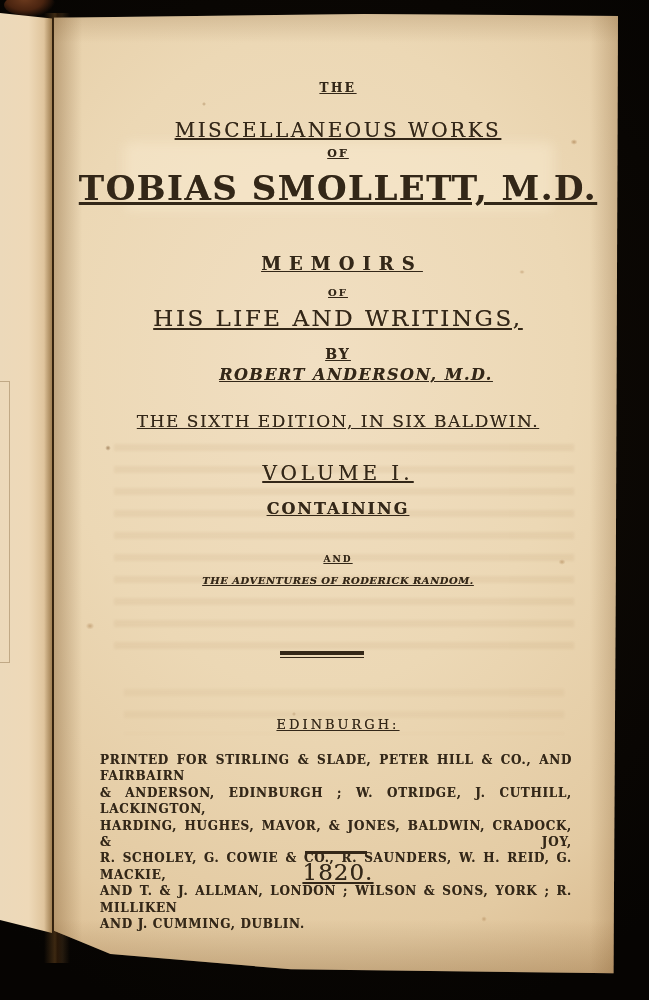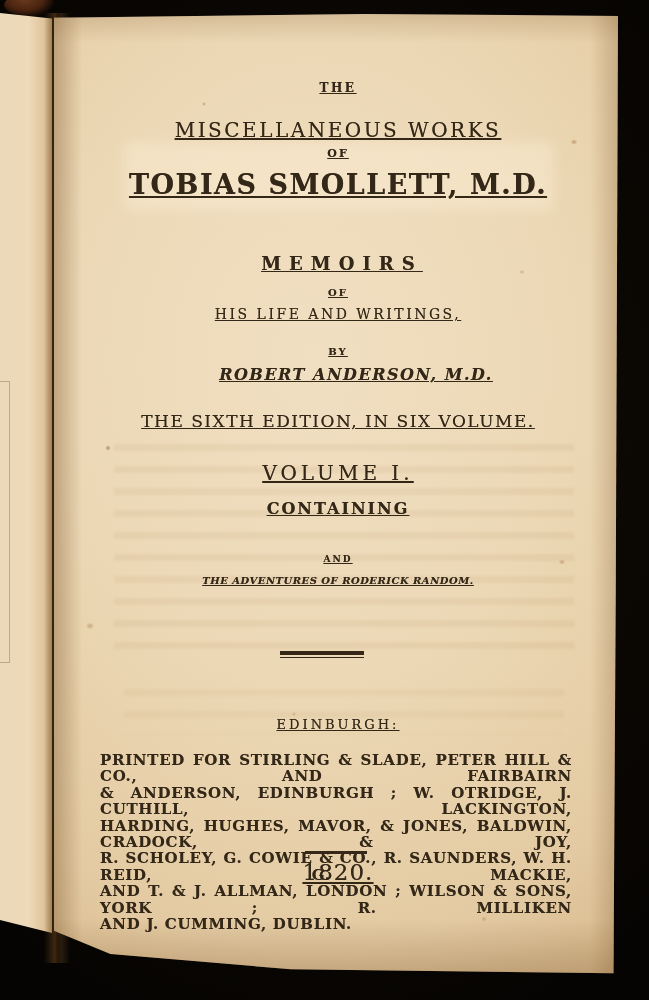--- a/index.html
+++ b/index.html
@@ -72,46 +72,46 @@
   
   .line{
     position:absolute;left:12px;right:8px;text-align:center;
     color:#332718;line-height:1;white-space:nowrap;
     text-shadow:0 0 .4px rgba(51,39,24,.6);
     text-decoration:underline;
   }
   .t-the        {top:68px; font-size:12px;letter-spacing:2.5px;font-weight:700;}
   .t-works      {top:95px; font-size:20px;letter-spacing:2.5px;margin-top:11px;}
   .t-of1        {top:134px;font-size:11px;letter-spacing:2px;font-weight:700;}
-  .t-title      {top:157px;font-size:27px;letter-spacing:1.5px;font-weight:700;}
+  .t-title      {top:157px;font-size:34px;letter-spacing:1.5px;font-weight:700;}
   .t-with       {top:219px;font-size:10px;letter-spacing:2.5px;font-weight:700;}
   .t-memoirs    {top:241px;font-size:18px;letter-spacing:8px;font-weight:700;text-indent:8px;}
   .t-of2        {top:274px;font-size:10px;letter-spacing:2px;font-weight:700;}
-  .t-life       {top:293px;font-size:14px;letter-spacing:2.5px;}
-  .t-by         {top:333px;font-size:10px;letter-spacing:2px;font-weight:700;}
+  .t-life       {top:293px;font-size:23px;letter-spacing:2.5px;}
+  .t-by         {top:333px;font-size:14px;letter-spacing:2px;font-weight:700;}
   .t-editor     {top:353px;font-size:16px;letter-spacing:1.5px;font-style:italic;font-weight:700;margin-left:36px;}
   .t-edition    {top:399px;font-size:17px;letter-spacing:1.5px;}
   .t-volume     {top:449px;font-size:20px;letter-spacing:4px;}
   .t-containing {top:487px;font-size:16px;letter-spacing:2px;font-weight:700;}
   .t-content1   {top:512px;font-size:13px;letter-spacing:1px;font-style:italic;font-weight:700;}
   .t-and        {top:541px;font-size:9px; letter-spacing:2px;font-weight:700;}
   .t-content2   {top:562px;font-size:10px;letter-spacing:.5px;font-style:italic;font-weight:700;}
   .t-city       {top:704px;font-size:13px;letter-spacing:3px;}
   .t-year       {top:847px;font-size:23px;letter-spacing:1px;}
   .rule{
     position:absolute;left:50%;transform:translateX(-50%);
     border-top:4px solid #352818;border-bottom:1.5px solid #352818;
     padding-top:1.5px;height:0;box-sizing:content-box;
   }
   .rule1{top:637px;width:84px;margin-left:-14px;}
   .rule2{top:837px;width:62px;border-bottom:none;border-top:3.5px solid #352818;}
   .imprint{
     position:absolute;top:738px;left:50%;transform:translateX(-50%);
     width:472px;color:#332718;
-    font-size:15px;font-weight:700;letter-spacing:.7px;line-height:16.4px;
+    font-size:12px;font-weight:700;letter-spacing:.7px;line-height:16.4px;
     text-shadow:0 0 .4px rgba(51,39,24,.5);
   }
   .imprint .iline{text-align:justify;text-align-last:justify;}
   .imprint .iline:last-child{text-align-last:left;}
 </style>
 </head>
 <body>
 
 <div class="photo">
 
@@ -132,21 +132,21 @@
 
     <div class="line t-the">THE</div>
     <div class="line t-works">MISCELLANEOUS WORKS</div>
     <div class="line t-of1">OF</div>
     <div class="line t-title">TOBIAS SMOLLETT, M.D.</div>
     <div class="line t-memoirs">MEMOIRS</div>
     <div class="line t-of2">OF</div>
     <div class="line t-life">HIS LIFE AND WRITINGS,</div>
     <div class="line t-by">BY</div>
     <div class="line t-editor">ROBERT ANDERSON, M.D.</div>
-    <div class="line t-edition">THE SIXTH EDITION, IN SIX VOLUME.</div>
+    <div class="line t-edition">THE SIXTH EDITION, IN SIX BALDWIN.</div>
     <div class="line t-volume">VOLUME I.</div>
     <div class="line t-containing">CONTAINING</div>
     <div class="line t-and">AND</div>
     <div class="line t-content2">THE ADVENTURES OF RODERICK RANDOM.</div>
 
     <div class="rule rule1"></div>
 
     <div class="line t-city">EDINBURGH:</div>
 
     <div class="imprint">

